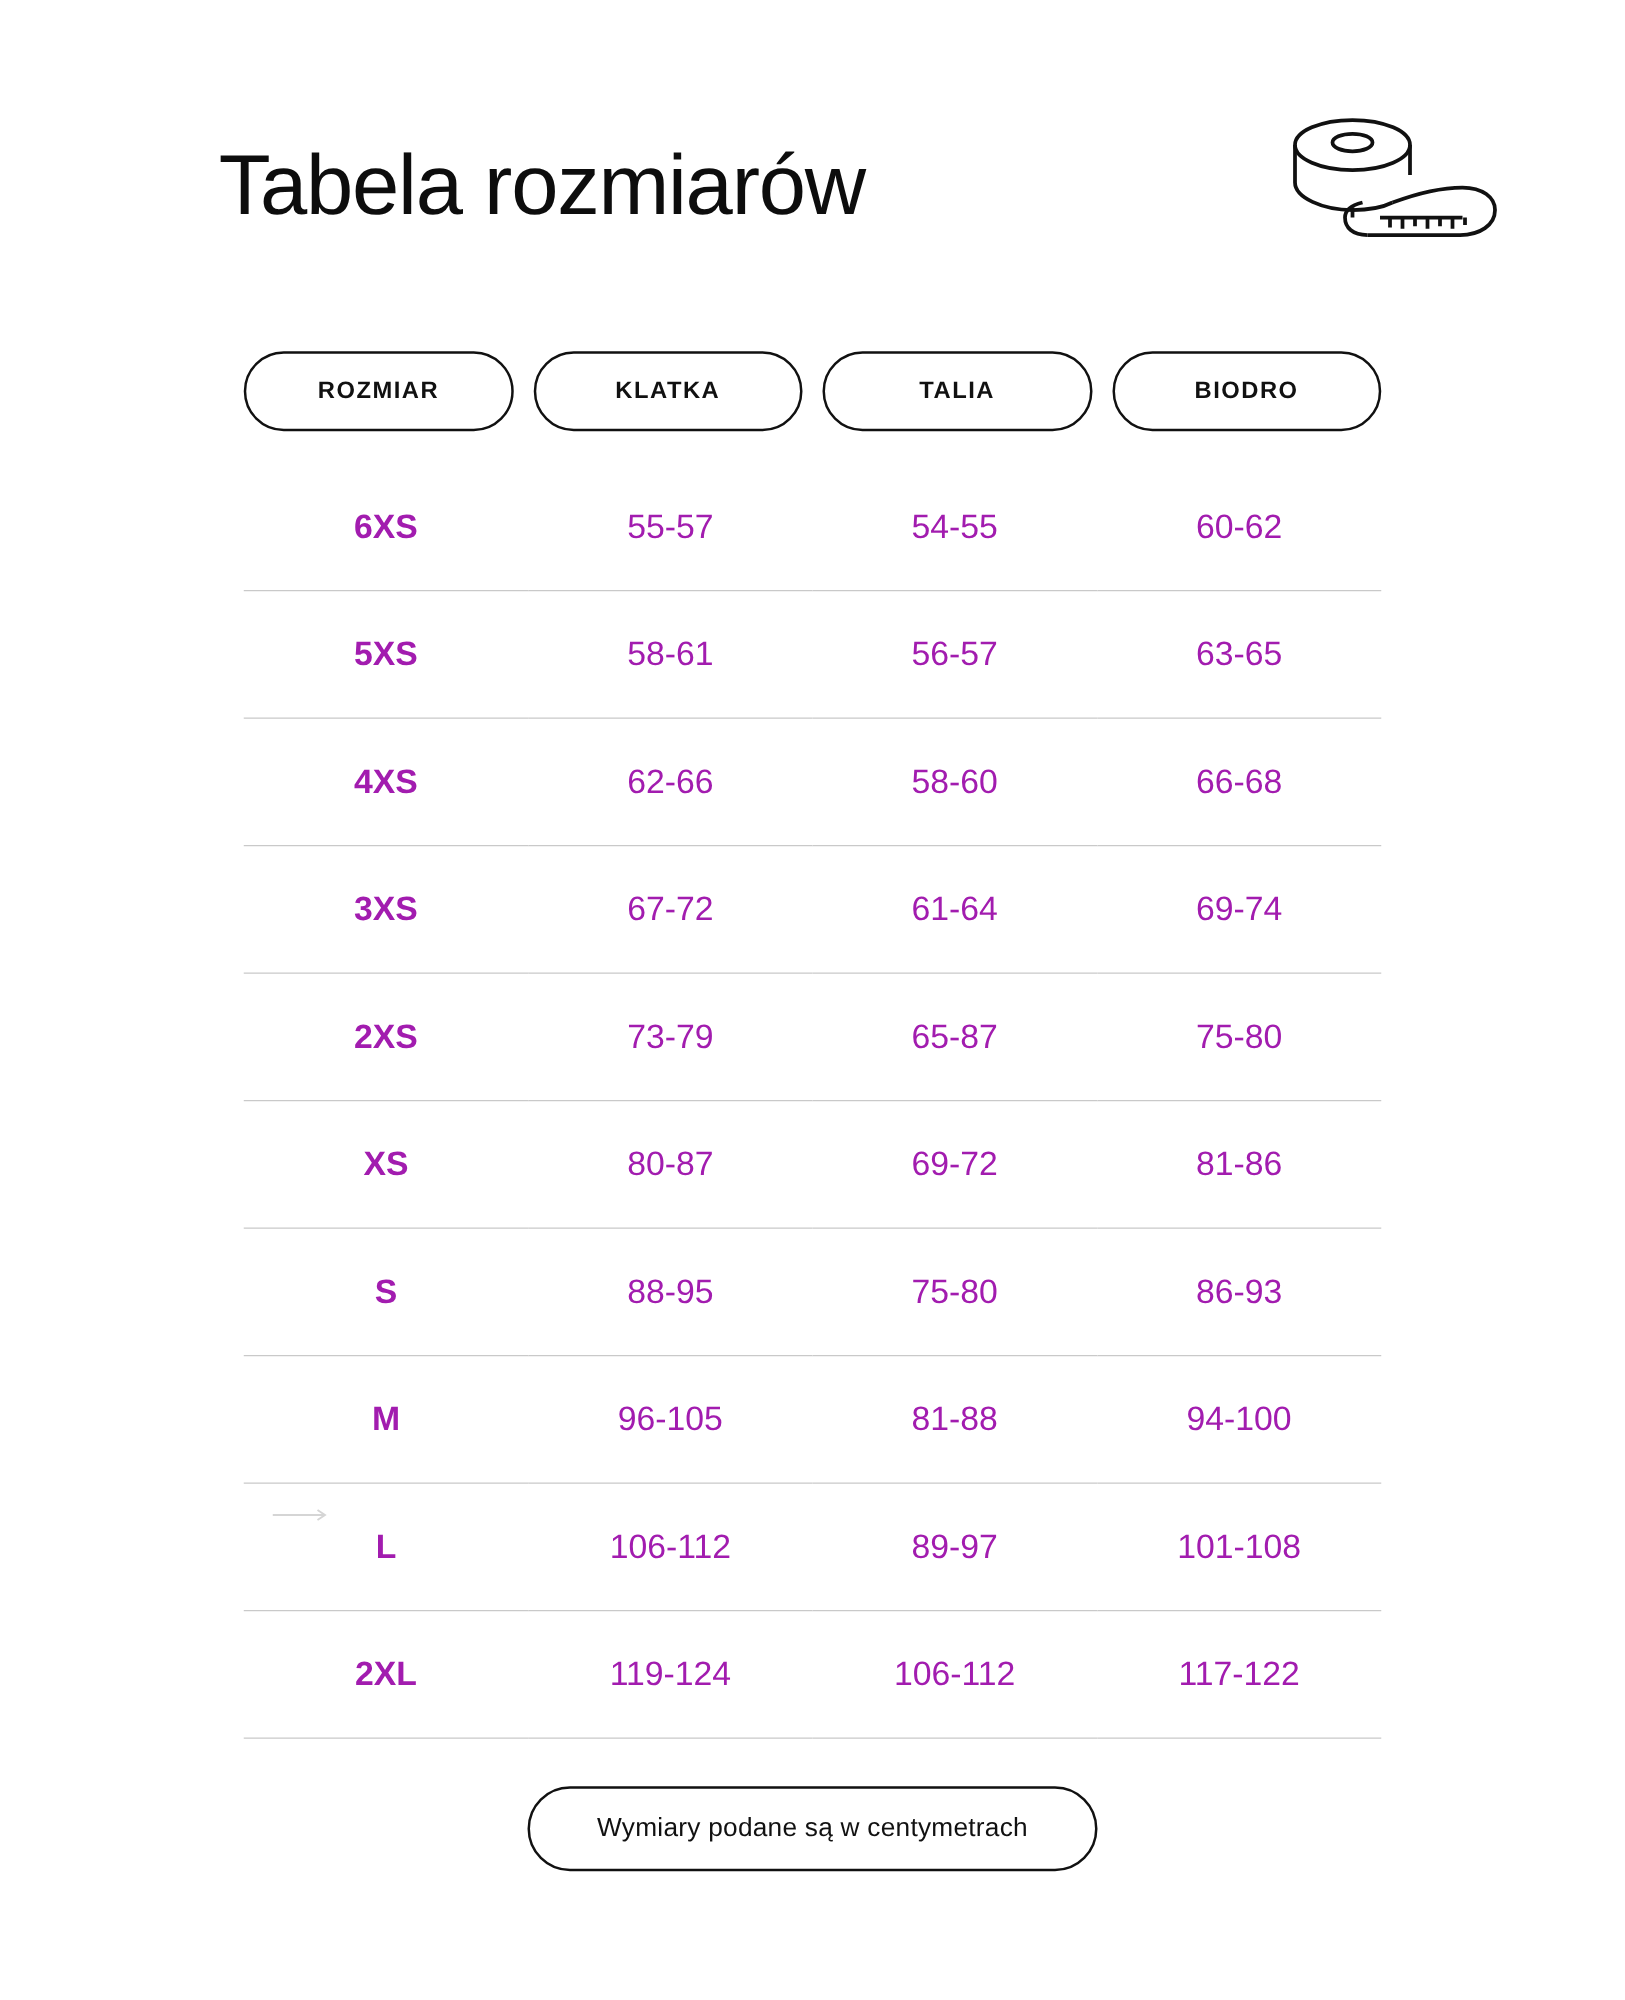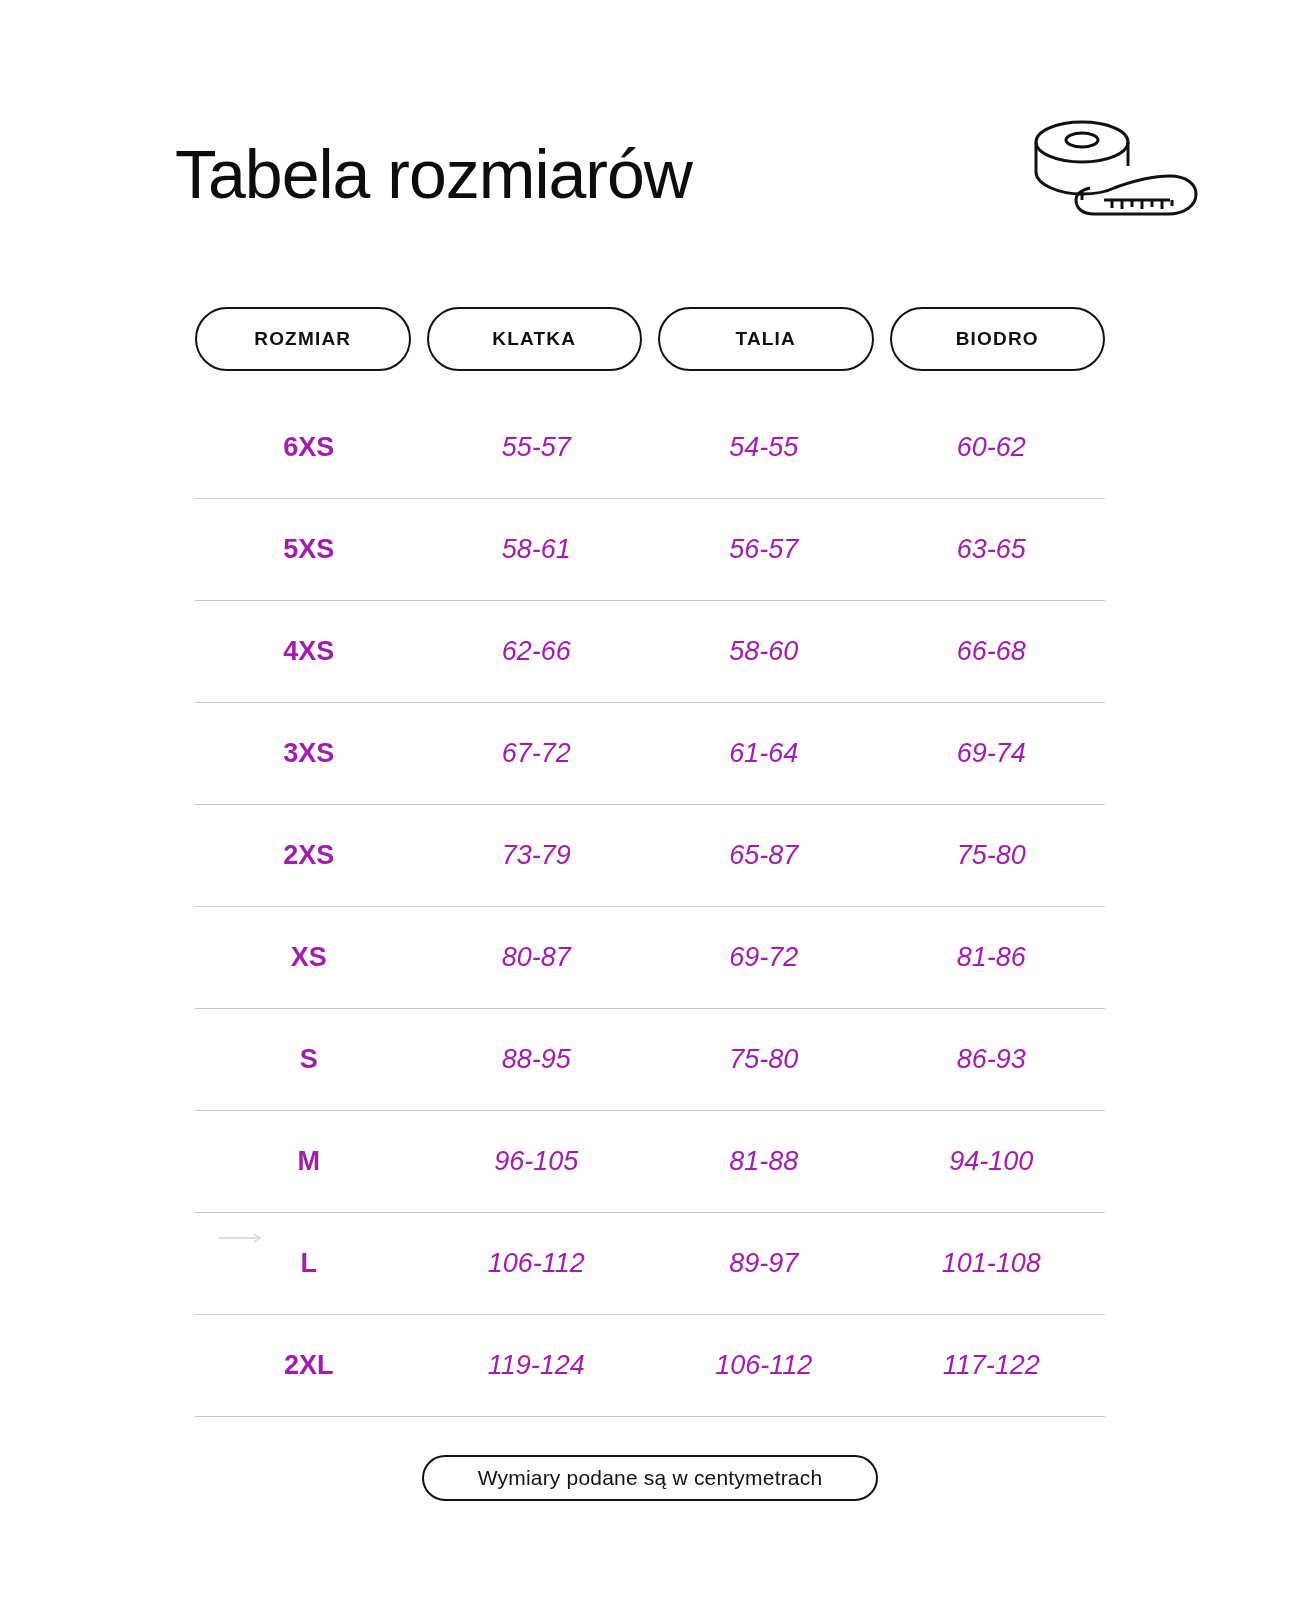--- a/index.html
+++ b/index.html
@@ -25,21 +25,20 @@
   }
 
   
   .header {
     display: flex;
     align-items: center;
     justify-content: space-between;
     padding-top: 88px;
     margin-left: -20px;
     margin-right: -95px;
-    margin-top: 26px;
   }
   .title {
     font-size: 68px;
     font-weight: 400;
     letter-spacing: -1px;
     line-height: 1;
     white-space: nowrap;
     color: #0d0d0d;
   }
   .tape-icon {
@@ -88,42 +87,42 @@
   }
   .table tr:last-child td {
     border-bottom: 1.5px solid #c9c9c9;
     text-align: center;
   }
   .table td.size {
     font-weight: bold;
     font-size: 27px;
     width: 25%;
   }
-  .table td.val { width: 25%; font-style: italic; }
+  .table td.val { width: 25%; }
 
   
   .arrow-artifact {
     position: absolute;
     left: 218px;
     top: 1205px;
     width: 46px;
     height: 14px;
     pointer-events: none;
   }
 
   
   .footer {
     display: flex;
     justify-content: center;
     margin-top: 38px;
   }
   .note-pill {
     border: 2px solid #111111;
     border-radius: 40px;
-    height: 46px;
+    height: 68px;
     padding: 0 54px;
     display: flex;
     align-items: center;
     justify-content: center;
     font-size: 21px;
     letter-spacing: 0.2px;
     box-sizing: border-box;
   }
 </style>
 </head>

